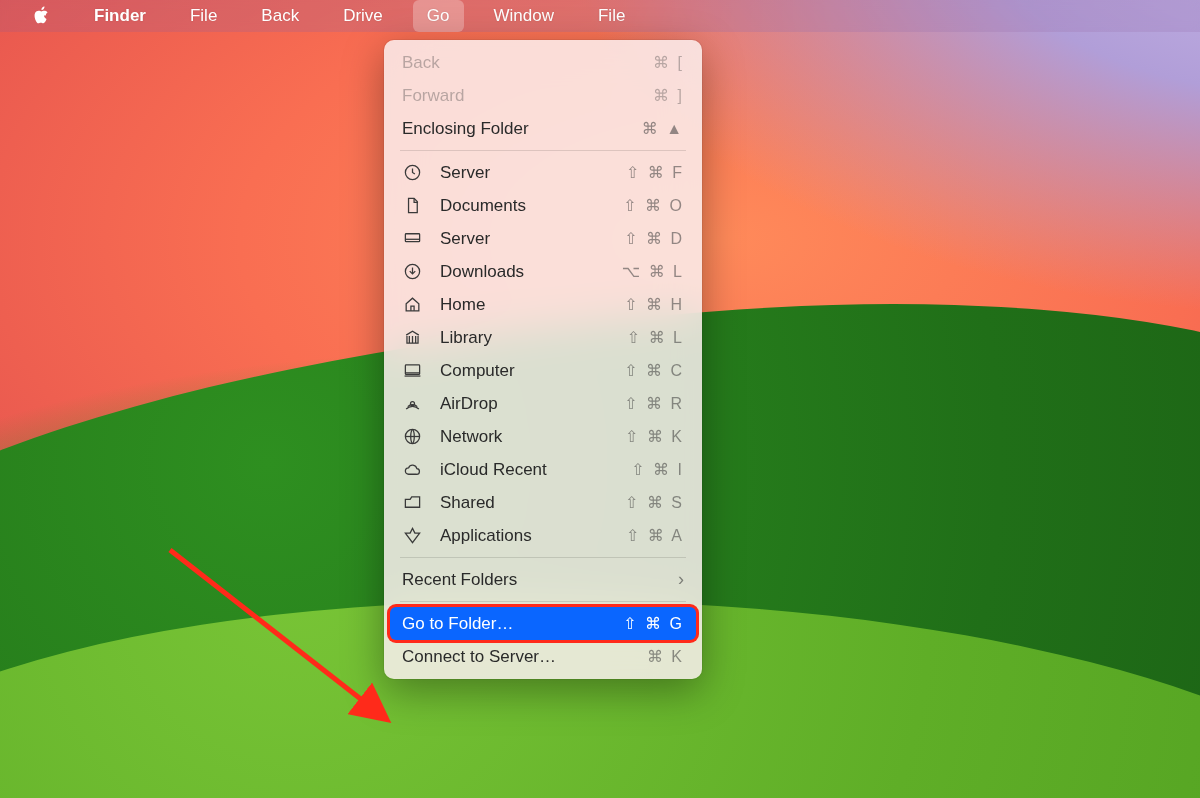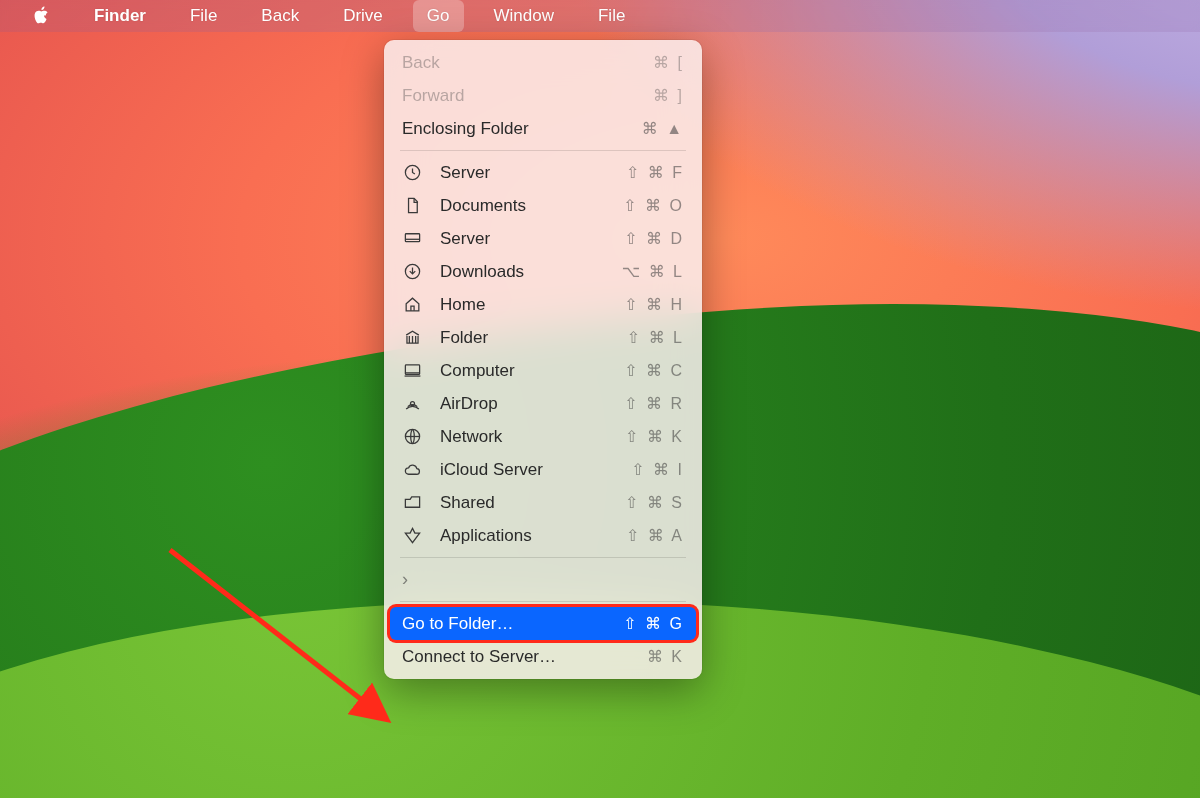--- a/index.html
+++ b/index.html
@@ -216,21 +216,21 @@
       <span class="sc">⇧ ⌘ H</span>
     </div>
     <div class="row">
       <span class="ic">
           <svg viewBox="0 0 24 24">
             <path d="M4 9l8-5 8 5"></path>
             <path d="M5 10v9h14v-9"></path>
             <path d="M8 10v9M12 10v9M16 10v9"></path>
           </svg>
         </span>
-      <span class="lbl">Folder</span>
+      <span class="lbl">Library</span>
       <span class="sc">⇧ ⌘ L</span>
     </div>
     <div class="row">
       <span class="ic">
           <svg viewBox="0 0 24 24">
             <rect x="3" y="5" width="18" height="12" rx="1"></rect>
             <path d="M3 15h18"></path>
             <path d="M2 19h20"></path>
           </svg>
         </span>
@@ -259,21 +259,21 @@
         </span>
       <span class="lbl">Network</span>
       <span class="sc">⇧ ⌘ K</span>
     </div>
     <div class="row">
       <span class="ic">
           <svg viewBox="0 0 24 24">
             <path d="M7 18a4 4 0 010-8 5.5 5.5 0 0110.5 1A3.5 3.5 0 0117 18H7z"></path>
           </svg>
         </span>
-      <span class="lbl">iCloud Server</span>
+      <span class="lbl">iCloud Recent</span>
       <span class="sc">⇧ ⌘ I</span>
     </div>
     <div class="row">
       <span class="ic">
           <svg viewBox="0 0 24 24">
             <path d="M3 8h6l2-3h10v13H3z"></path>
           </svg>
         </span>
       <span class="lbl">Shared</span>
       <span class="sc">⇧ ⌘ S</span>
@@ -284,20 +284,21 @@
             <path d="M12 3l3 6h6l-9 12-9-12h6z"></path>
           </svg>
         </span>
       <span class="lbl">Applications</span>
       <span class="sc">⇧ ⌘ A</span>
     </div>
 
     <hr>
 
     <div class="row">
+      <span class="lbl">Recent Folders</span>
       <span class="chev">›</span>
     </div>
 
     <hr>
 
     <div class="row selected boxed">
       <span class="lbl">Go to Folder…</span>
       <span class="sc">⇧ ⌘ G</span>
     </div>
     <div class="row">

